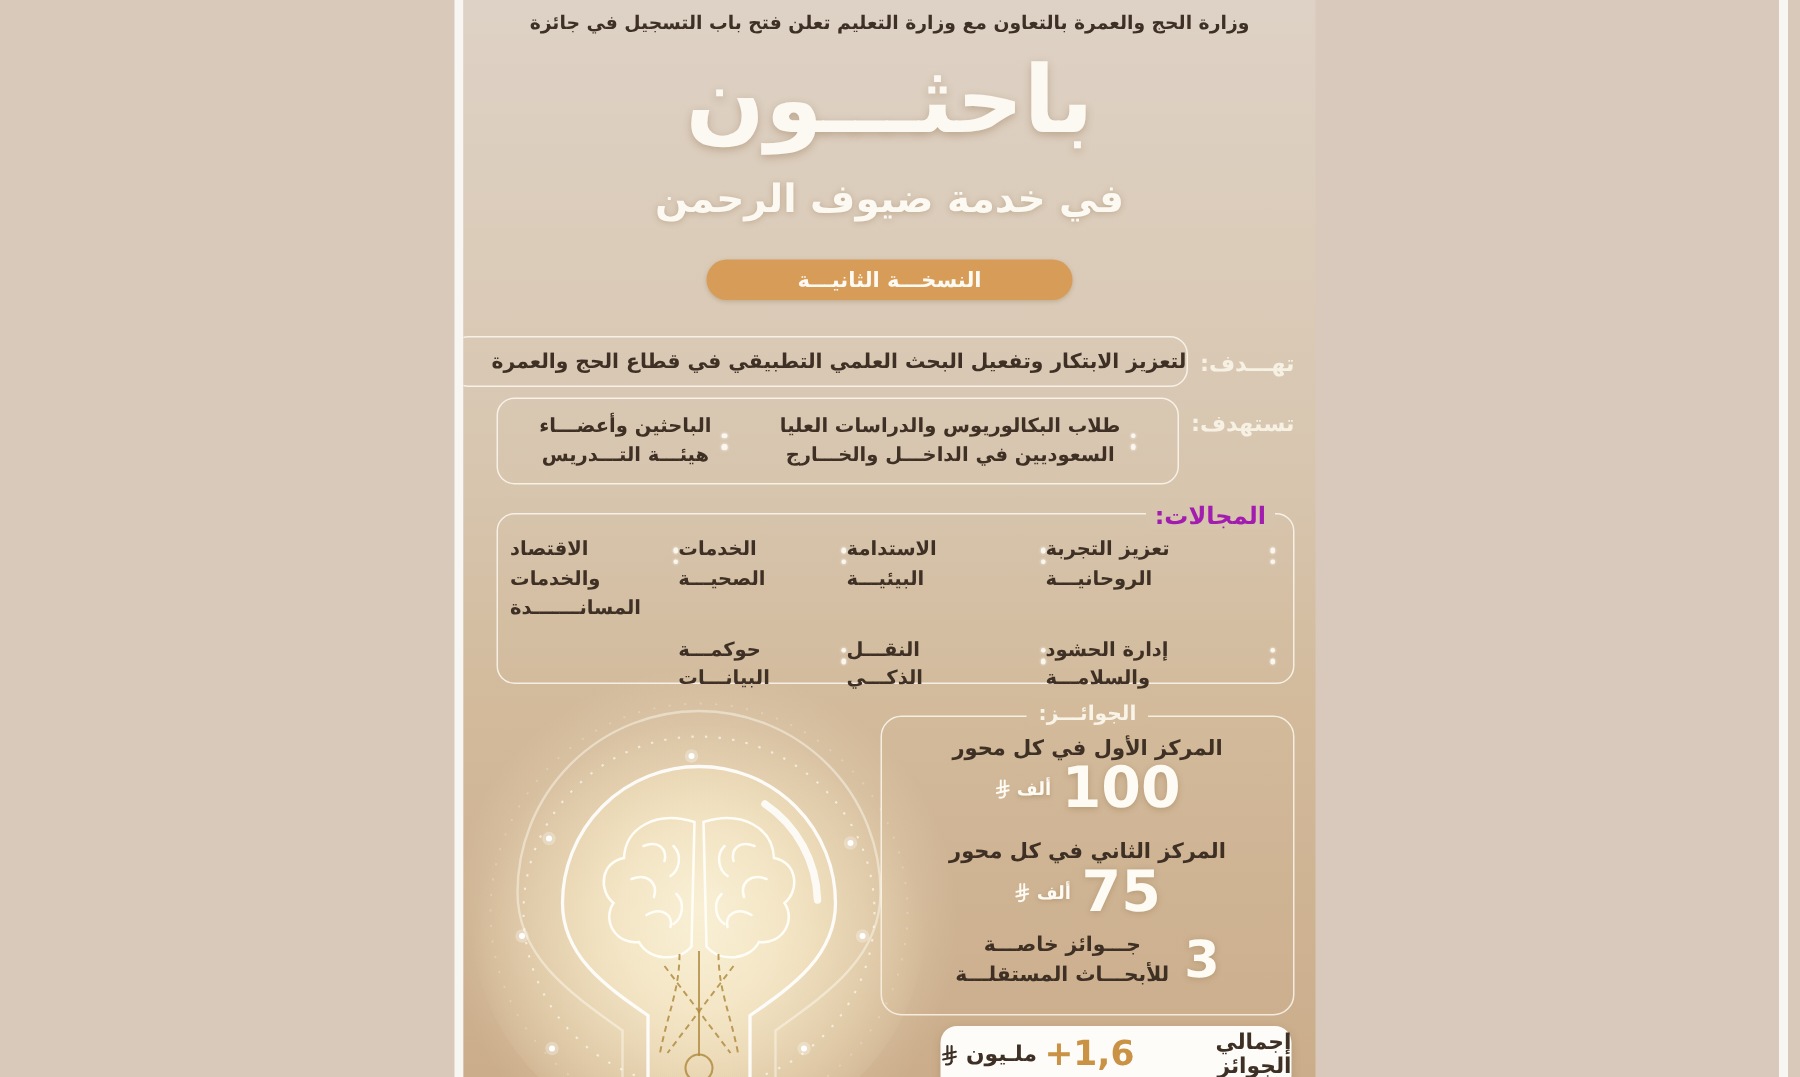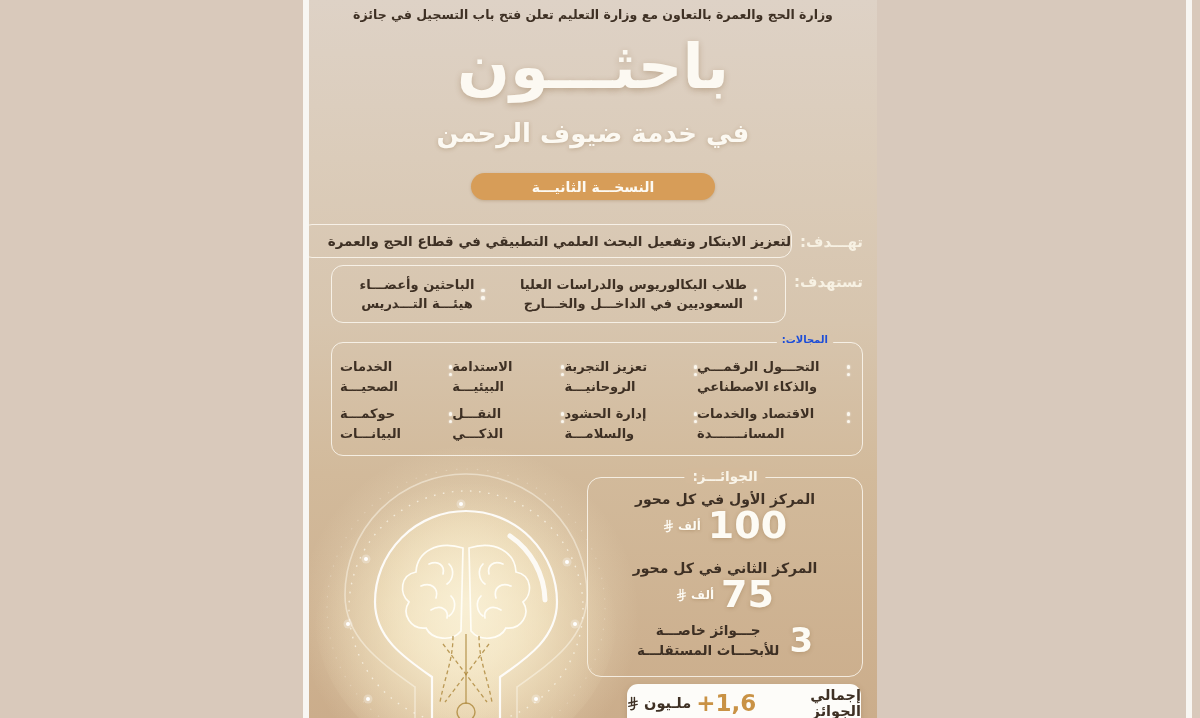--- a/index.html
+++ b/index.html
@@ -54,22 +54,22 @@
   .box-target { height:58px; display:flex; align-items:center; justify-content:space-around; padding:4px 10px; }
   .target-item { display:flex; gap:7px; align-items:center; }
   .item-lines { text-align:center; font-size:13px; font-weight:bold; color:#3e3024; line-height:1.5; }
 
   .dots { display:inline-flex; flex-direction:column; gap:4px; }
   .dots i { width:3.5px; height:3.5px; border-radius:50%; background:#fbf7ee; display:block;
     box-shadow:0 0 2px rgba(255,255,255,.9); }
 
   .panel-fields { position:absolute; top:342px; left:22px; right:14px; height:114px;
     border:1px solid rgba(255,253,246,.78); border-radius:12px; }
-  .fields-label { position:absolute; top:-9px; right:28px; padding:0 6px; background:#d7c4ac;
-    font-size:10px; font-weight:bold; color:#1d4ed8; border-radius:6px; }
+  .fields-label { position:absolute; top:-9px; right:12px; padding:0 6px; background:#d7c4ac;
+    font-size:16px; font-weight:bold; color:#a21caf; border-radius:6px; }
   .fields-grid { display:grid; grid-template-columns:30% 26% 22% 22%; row-gap:8px;
     padding:14px 12px 10px 8px; }
   .field-item { display:flex; gap:6px; align-items:flex-start; justify-content:flex-start; }
   .field-item .dots { margin-top:8px; }
   .field-lines { flex:1; text-align:left; font-size:13px; font-weight:bold; color:#3e3024; line-height:1.5; }
 
   .panel-prizes { position:absolute; top:477px; right:14px; width:276px; height:200px;
     border:1px solid rgba(255,253,246,.78); border-radius:14px; }
   .prizes-label { position:absolute; top:-10px; left:50%; transform:translateX(-50%);
     padding:0 8px; background:#d3ba9b; font-size:13.5px; font-weight:bold; color:#f9f4e8;
@@ -146,30 +146,20 @@
 
     <div class="panel-fields">
       <div class="fields-label">المجالات:</div>
       <div class="fields-grid">
         <div class="field-item">
           <span class="dots">
               <i></i>
               <i></i>
             </span>
           <div class="field-lines">
-              <div>التحـــول الرقمـــي</div>
-              <div>والذكاء الاصطناعي</div>
-            </div>
-        </div>
-        <div class="field-item">
-          <span class="dots">
-              <i></i>
-              <i></i>
-            </span>
-          <div class="field-lines">
               <div>تعزيز التجربة</div>
               <div>الروحانيـــة</div>
             </div>
         </div>
         <div class="field-item">
           <span class="dots">
               <i></i>
               <i></i>
             </span>
           <div class="field-lines">

